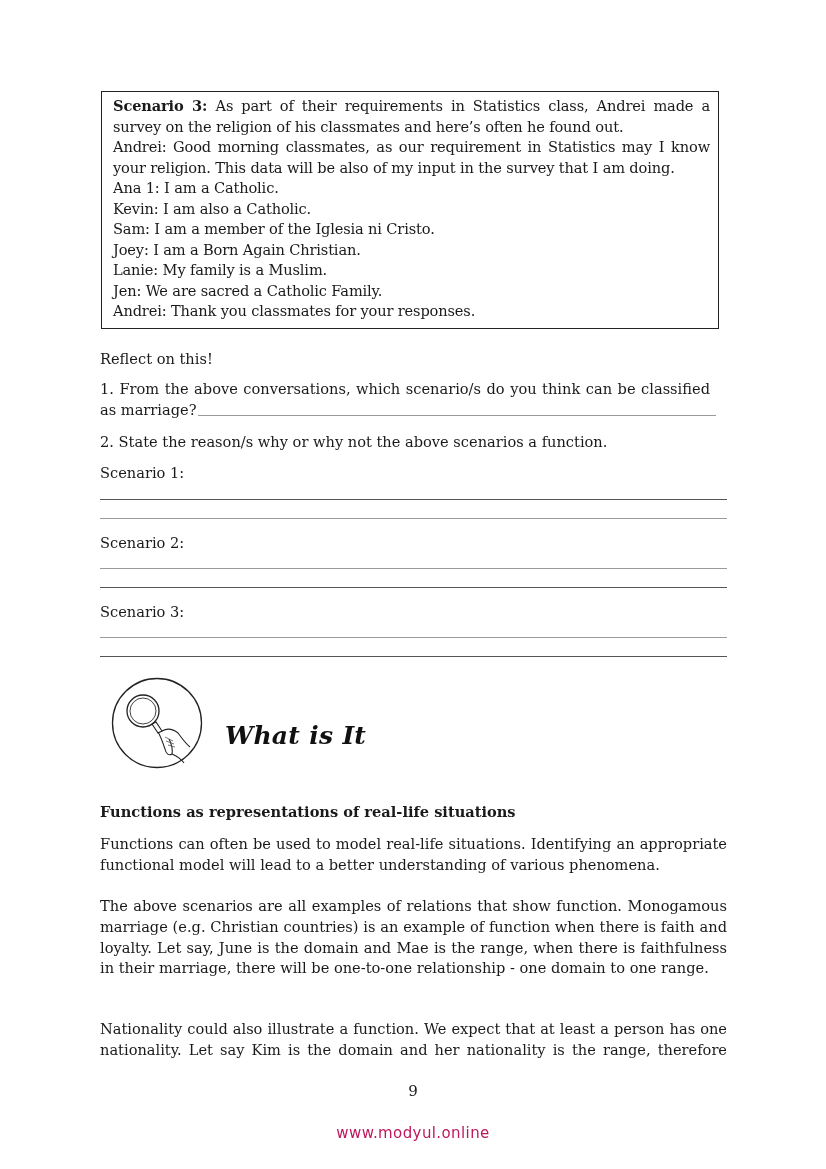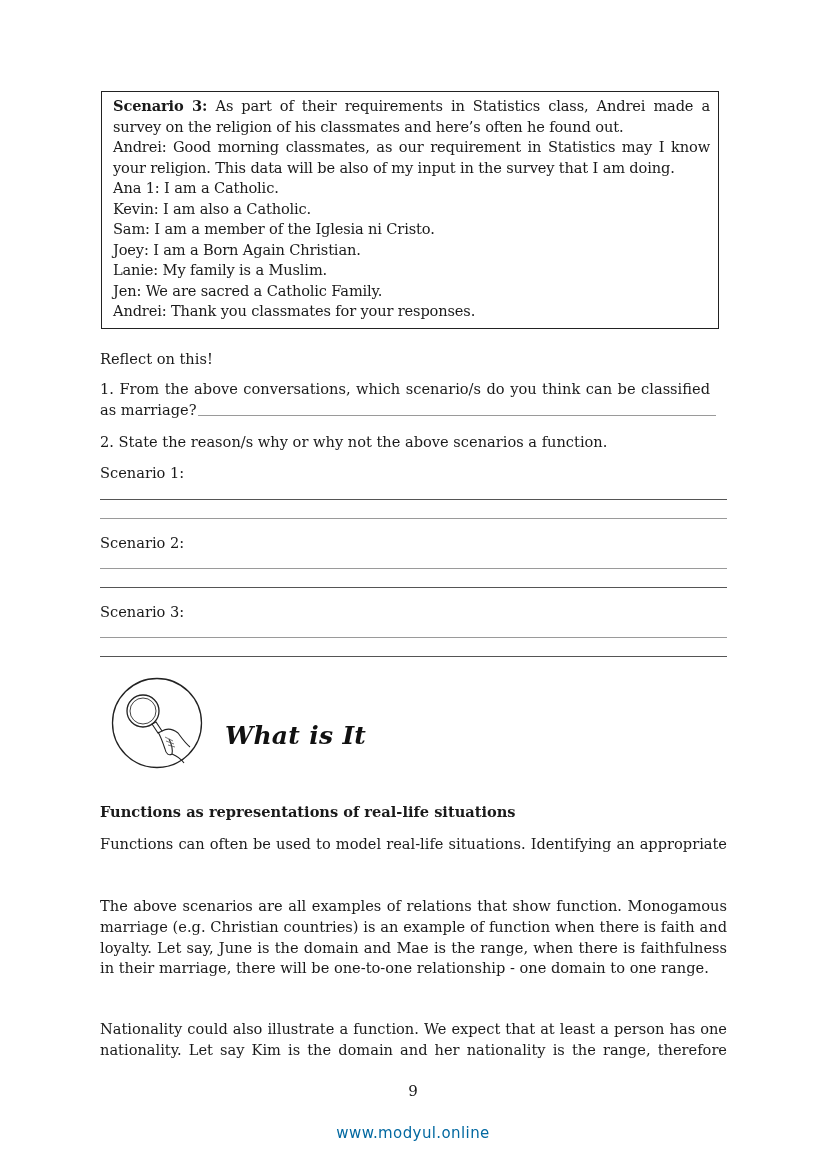--- a/index.html
+++ b/index.html
@@ -23,21 +23,21 @@
   .para .ln { display: block; white-space: nowrap; }
   .para .ln.j { text-align: justify; text-align-last: justify; white-space: normal; }
   .section-heading { position: absolute; left: 100px; top: 803px; font-weight: bold; font-size: 14.6px; white-space: nowrap; }
   .what-title {
     position: absolute; left: 225px; top: 705px; font-size: 25px; font-weight: bold; font-style: italic;
     font-family: "DejaVu Serif", serif; color: #111; white-space: nowrap; letter-spacing: 0.3px; margin-top: 16px;
   }
   .page-num { position: absolute; left: 0; width: 826px; top: 1082px; text-align: center; font-size: 15px; }
   .watermark {
     position: absolute; left: 0; width: 826px; top: 1124px; text-align: center;
-    font-family: "DejaVu Sans", sans-serif; font-size: 15px; color: #0369a1; letter-spacing: 0.4px;
+    font-family: "DejaVu Sans", sans-serif; font-size: 15px; color: #be185d; letter-spacing: 0.4px;
   }
 </style>
 </head>
 <body>
 
 <div class="scenario-box">
   <div class="box-line justify" style="top:5px; width:597px;"><b>Scenario 3:</b><span> As part of their requirements in Statistics class, Andrei made a</span></div>
   <div class="box-line" style="top:26px;">survey on the religion of his classmates and here’s often he found out.</div>
   <div class="box-line justify" style="top:46px; width:597px;">Andrei: Good morning classmates, as our requirement in Statistics may I know</div>
   <div class="box-line" style="top:67px;">your religion. This data will be also of my input in the survey that I am doing.</div>
@@ -81,20 +81,21 @@
     <path d="M54 60 L62 64 M55 64 L63 67 M57 68 L64 70" fill="none" stroke="#555" stroke-width="0.8"></path>
     <path d="M61 77 C66 79 70 82 73 86" fill="none" stroke="#222" stroke-width="1.1"></path>
   </svg>
 </div>
 <div class="what-title">What is It</div>
 
 <div class="section-heading">Functions as representations of real-life situations</div>
 
 <div class="para" style="top:834px;">
   <span class="ln j">Functions can often be used to model real-life situations. Identifying an appropriate</span>
+  <span class="ln">functional model will lead to a better understanding of various phenomena.</span>
 </div>
 
 <div class="para" style="top:896px;">
   <span class="ln j">The above scenarios are all examples of relations that show function. Monogamous</span>
   <span class="ln j">marriage (e.g. Christian countries) is an example of function when there is faith and</span>
   <span class="ln j">loyalty. Let say, June is the domain and Mae is the range, when there is faithfulness</span>
   <span class="ln">in their marriage, there will be one-to-one relationship - one domain to one range.</span>
 </div>
 
 <div class="para" style="top:1019px;">

